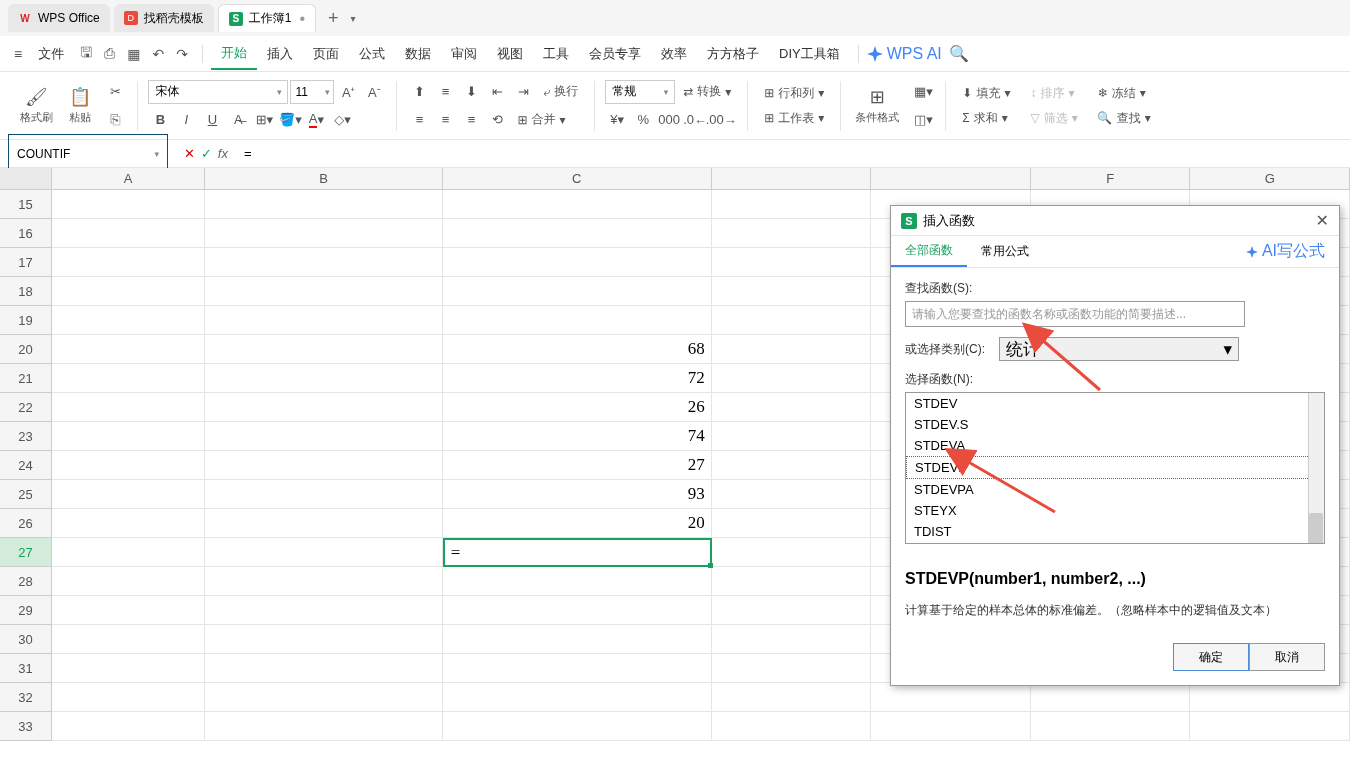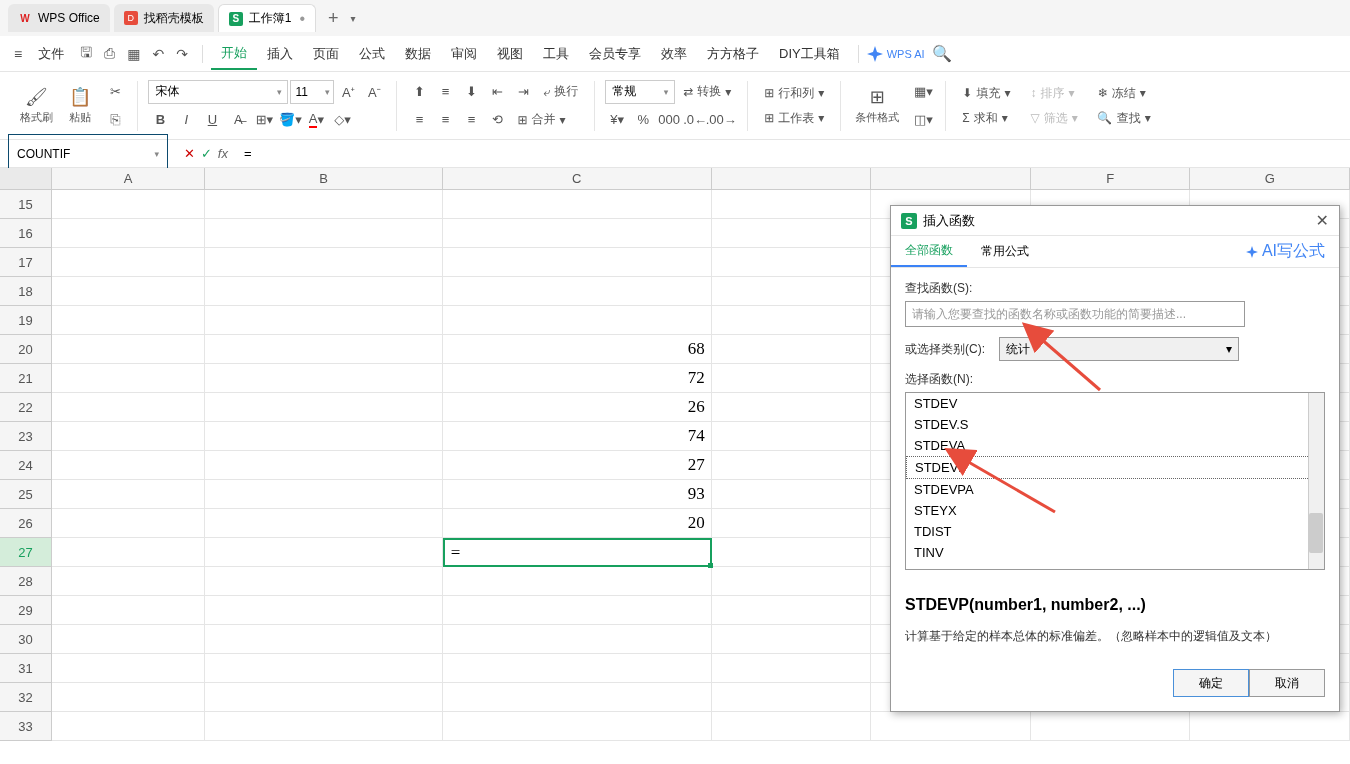--- a/index.html
+++ b/index.html
@@ -17,21 +17,21 @@
 .tab-unsaved { color: #999; margin-left: 8px; font-size: 16px; }
 .tab-add { color: #666; font-size: 18px; padding: 0 8px; }
 .tab-dropdown { color: #666; font-size: 10px; padding: 0 4px; }
 
 
 .menubar { height: 36px; background: #fff; display: flex; align-items: center; padding: 0 8px; border-bottom: 1px solid #e5e5e5; }
 .menu-btn-icon { padding: 4px 6px; color: #555; font-size: 14px; }
 .menu-item { padding: 6px 10px; font-size: 13px; color: #333; cursor: pointer; }
 .menu-item.active { color: #17a05e; border-bottom: 2px solid #17a05e; }
 .menu-sep { width: 1px; height: 18px; background: #ddd; margin: 0 8px; }
-.menu-ai { display: flex; align-items: center; color: #4285f4; font-size: 11px; }
+.menu-ai { display: flex; align-items: center; color: #4285f4; font-size: 16px; }
 .ai-icon { width: 16px; height: 16px; margin-right: 4px; }
 .search-icon-top { color: #555; margin-left: 8px; }
 
 
 .ribbon { height: 68px; background: #fff; display: flex; align-items: center; padding: 0 12px; border-bottom: 1px solid #e5e5e5; }
 .ribbon-big-btn { display: flex; flex-direction: column; align-items: center; padding: 4px 8px; font-size: 11px; color: #555; cursor: pointer; }
 .ribbon-big-icon { font-size: 18px; margin-bottom: 2px; }
 .ribbon-row { display: flex; align-items: center; gap: 2px; }
 .ribbon-two-rows { display: flex; flex-direction: column; gap: 4px; padding: 0 4px; }
 .ribbon-small-btn { width: 24px; height: 24px; display: flex; align-items: center; justify-content: center; font-size: 13px; color: #555; cursor: pointer; }
@@ -77,22 +77,22 @@
 .dialog-close { font-size: 16px; color: #555; cursor: pointer; }
 .dialog-tabs { display: flex; height: 32px; border-bottom: 1px solid #e5e5e5; align-items: center; }
 .dialog-tab { padding: 0 14px; height: 100%; display: flex; align-items: center; font-size: 12px; cursor: pointer; }
 .dialog-tab.active { border-bottom: 2px solid #3b82f6; color: #17a05e; }
 .dialog-ai { margin-left: auto; padding: 0 14px; font-size: 16px; color: #4285f4; display: flex; align-items: center; gap: 4px; }
 .dialog-body { padding: 12px 14px; }
 .dialog-label { font-size: 12px; color: #333; margin-bottom: 4px; }
 .dialog-input { width: 340px; height: 24px; border: 1px solid #999; padding: 12px 6px; font-size: 12px; }
 .dialog-input::placeholder { color: #999; }
 .dialog-row { display: flex; align-items: center; gap: 14px; margin: 10px 0; }
-.dialog-select { width: 240px; height: 24px; border: 1px solid #999; background: #f0f0f0; padding: 0 6px; font-size: 12px; display: flex; align-items: center; justify-content: space-between; }
-.func-list { border: 1px solid #999; height: 178px; overflow-y: auto; position: relative; }
+.dialog-select { width: 240px; height: 24px; border: 1px solid #999; background: #f0f0f0; padding: 0 6px; font-size: 17px; display: flex; align-items: center; justify-content: space-between; }
+.func-list { border: 1px solid #999; height: 152px; overflow-y: auto; position: relative; }
 .func-item { padding: 3px 8px; font-size: 13px; cursor: pointer; }
 .func-item.selected { background: #fff; border: 1px dotted #666; }
 .func-scrollbar { position: absolute; right: 0; top: 0; width: 16px; height: 100%; background: #f0f0f0; border-left: 1px solid #ccc; }
 .func-scrollthumb { position: absolute; right: 1px; top: 120px; width: 14px; height: 40px; background: #ccc; border-radius: 2px; }
 .func-desc { padding: 14px 14px; }
 .func-sig { font-size: 16px; font-weight: bold; margin-bottom: 14px; }
 .func-text { font-size: 12px; color: #333; }
 .dialog-buttons { display: flex; justify-content: flex-end; padding: 10px 14px 14px; }
 .dialog-btn { width: 76px; height: 28px; border: 1px solid #999; background: #f5f5f5; font-size: 12px; cursor: pointer; }
 .dialog-btn.primary { border: 1px solid #4a90d9; }

